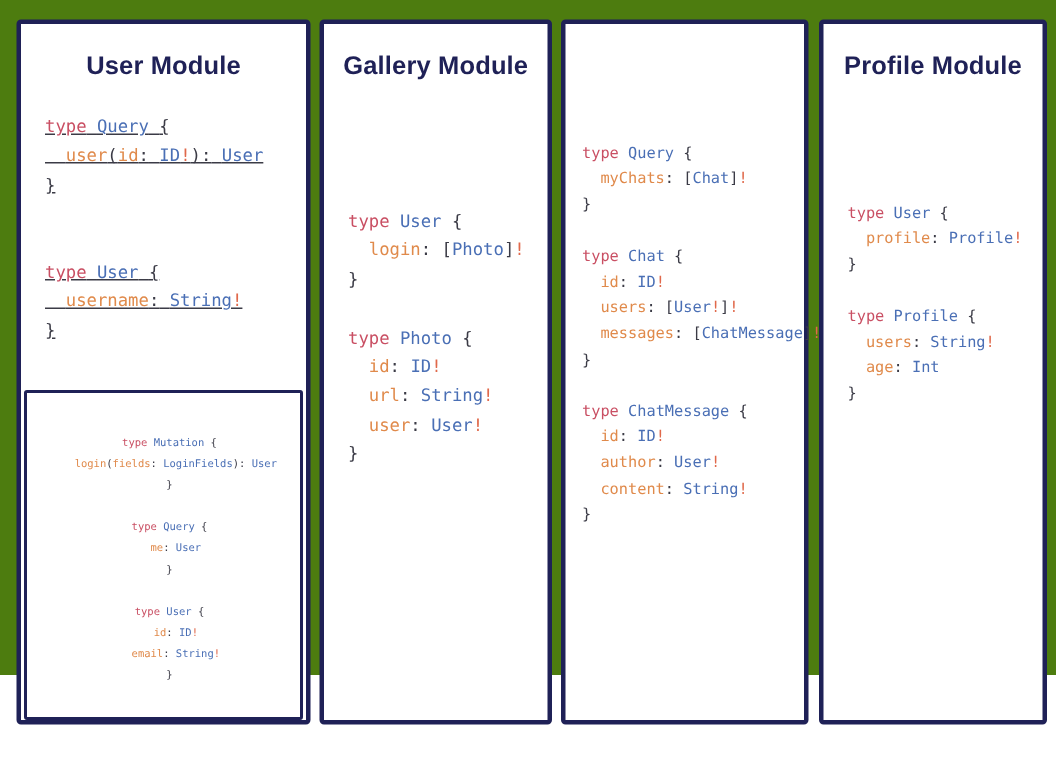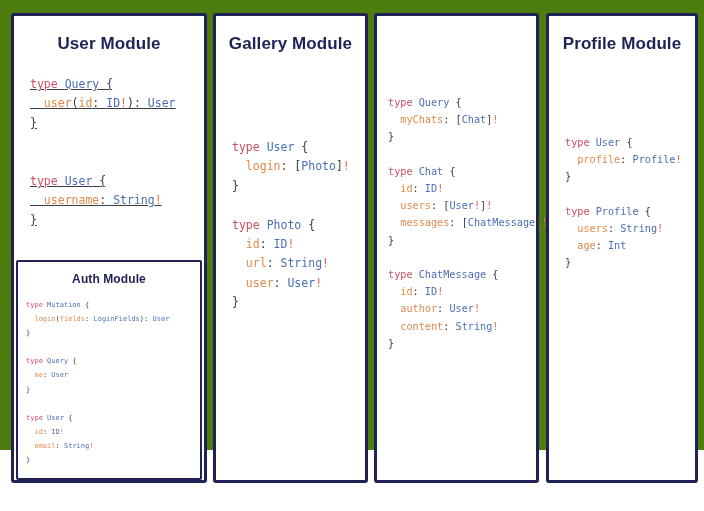--- a/index.html
+++ b/index.html
@@ -92,40 +92,39 @@
     box-sizing: border-box;
     background: #ffffff;
     border: 2px solid #1F2157;
     border-radius: 2px;
   }
 
   .code-user    { margin: 21px 0 0 16px; text-decoration: underline; }
   .code-gallery { margin: 84px 0 0 16px; }
   .code-chat    { margin: 78px 0 12px 11px; }
   .code-profile { margin: 80px 0 0 16px; }
-  .code-auth    { margin: 11px 0 0 8px; }
+  .code-auth    { margin: 26px 0 0 8px; text-align: center; }
 </style>
 </head>
 <body>
 
 <div id="board">
 
   <div class="module-card" id="card-user">
     <div class="module-title card-title-lg">User Module</div>
     <div class="code-block code-lg code-user"><span class="tk-kw">type</span> <span class="tk-type">Query</span> <span class="tk-pun">{</span>
   <span class="tk-fld">user</span><span class="tk-pun">(</span><span class="tk-fld">id</span><span class="tk-pun">:</span> <span class="tk-type">ID</span><span class="tk-bang">!</span><span class="tk-pun">)</span><span class="tk-pun">:</span> <span class="tk-type">User</span>
 <span class="tk-pun">}</span>
 
 
 <span class="tk-kw">type</span> <span class="tk-type">User</span> <span class="tk-pun">{</span>
   <span class="tk-fld">username</span><span class="tk-pun">:</span> <span class="tk-type">String</span><span class="tk-bang">!</span>
 <span class="tk-pun">}</span></div>
 
     <div id="card-auth">
-      <div class="module-title card-title-sm">Auth Module</div>
       <div class="code-block code-xs code-auth"><span class="tk-kw">type</span> <span class="tk-type">Mutation</span> <span class="tk-pun">{</span>
   <span class="tk-fld">login</span><span class="tk-pun">(</span><span class="tk-fld">fields</span><span class="tk-pun">:</span> <span class="tk-type">LoginFields</span><span class="tk-pun">)</span><span class="tk-pun">:</span> <span class="tk-type">User</span>
 <span class="tk-pun">}</span>
 
 <span class="tk-kw">type</span> <span class="tk-type">Query</span> <span class="tk-pun">{</span>
   <span class="tk-fld">me</span><span class="tk-pun">:</span> <span class="tk-type">User</span>
 <span class="tk-pun">}</span>
 
 <span class="tk-kw">type</span> <span class="tk-type">User</span> <span class="tk-pun">{</span>
   <span class="tk-fld">id</span><span class="tk-pun">:</span> <span class="tk-type">ID</span><span class="tk-bang">!</span>

